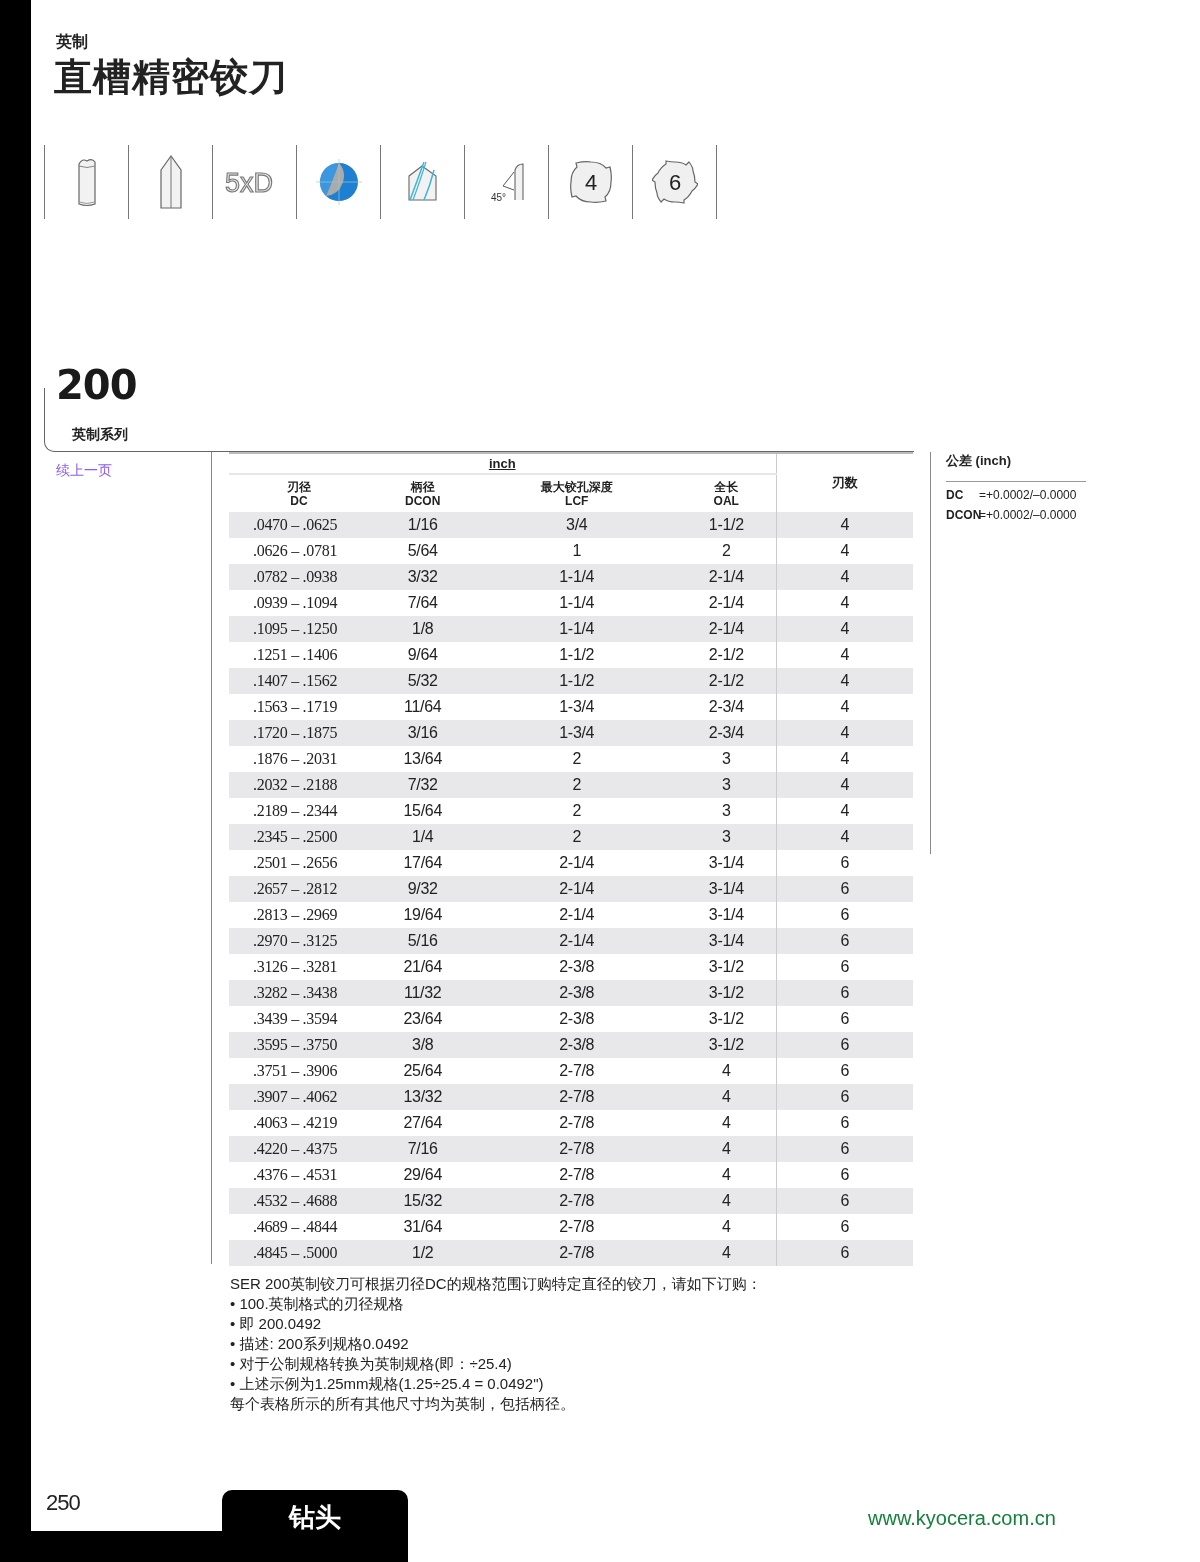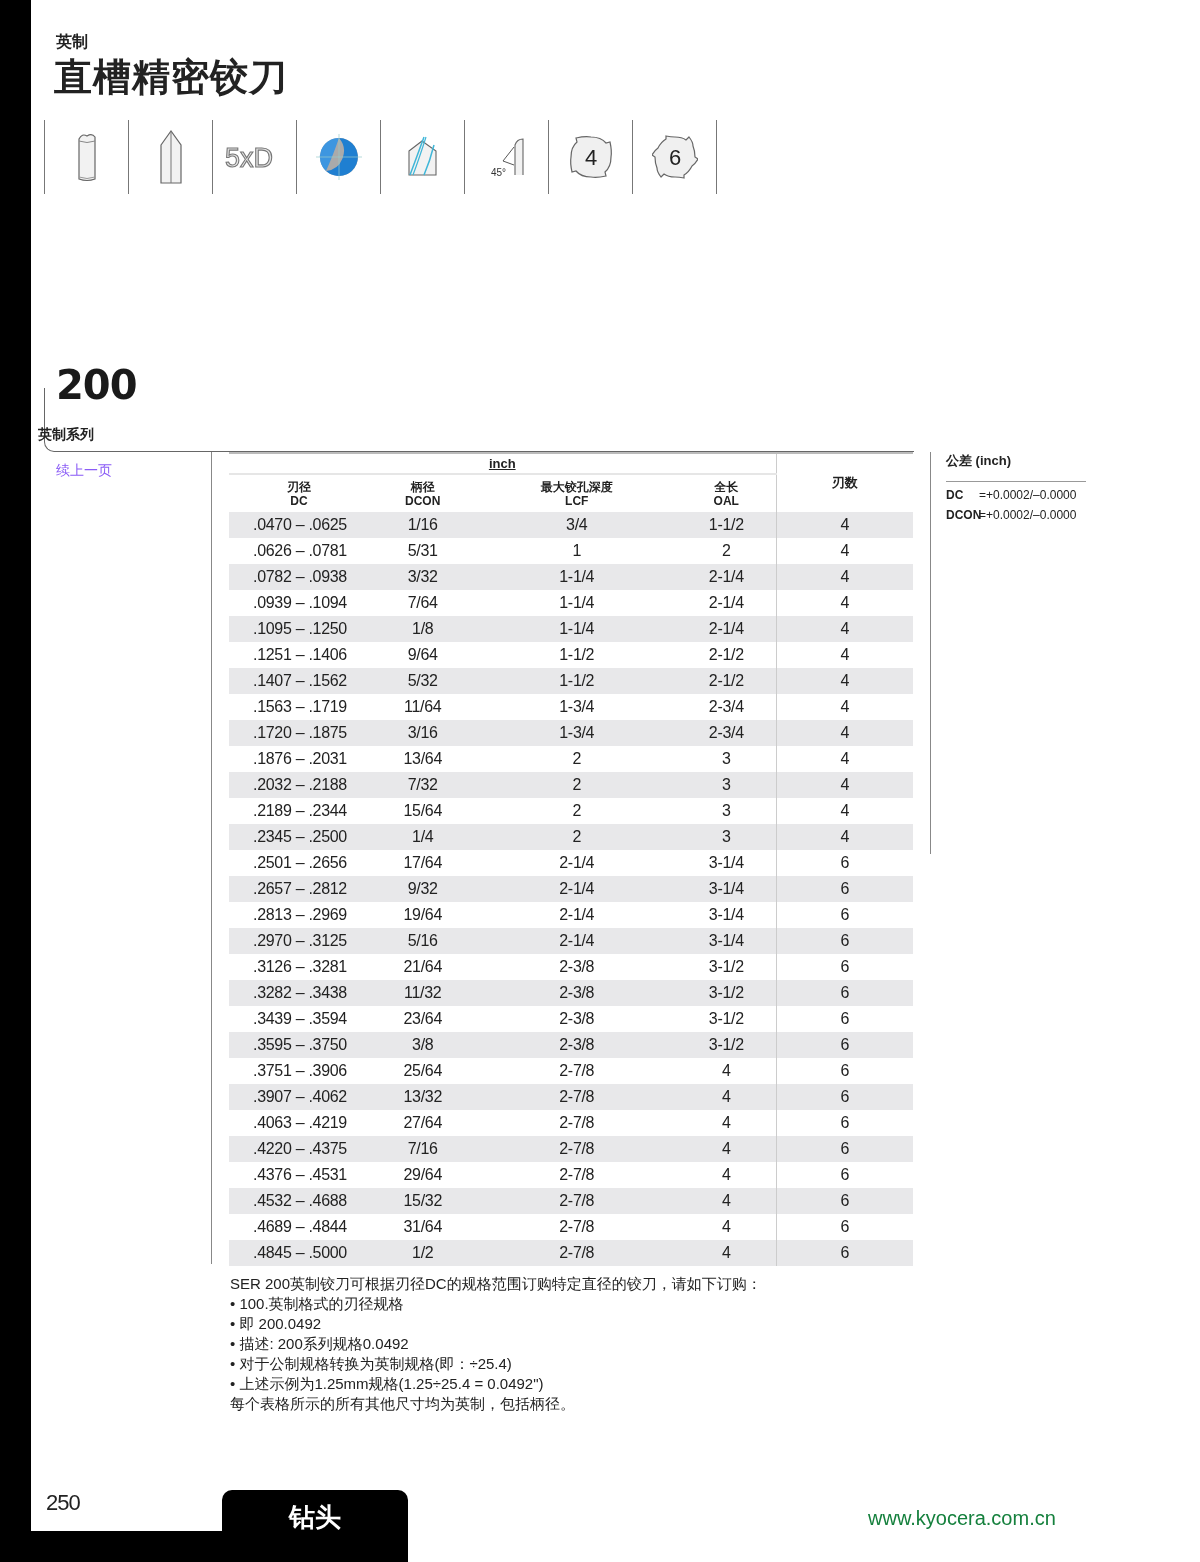--- a/index.html
+++ b/index.html
@@ -21,44 +21,44 @@
     position: absolute; left: 222px; top: 1490px; width: 186px; height: 72px;
     background: #000; border-top-left-radius: 10px; border-top-right-radius: 10px;
   }
   .page-number { position: absolute; left: 46px; top: 1490px; font-size: 22px; color: #222; font-family: "Liberation Sans", sans-serif; letter-spacing: -1px; }
   .section-label { position: absolute; left: 222px; top: 1500px; width: 186px; text-align: center; font-size: 26px; font-weight: bold; color: #fff; }
   .website { position: absolute; left: 868px; top: 1507px; font-size: 20px; color: #15803d; font-family: "Liberation Sans", sans-serif; }
 
   .subtitle { position: absolute; left: 56px; top: 32px; font-size: 16px; font-weight: bold; color: #222; }
   .title { position: absolute; left: 54px; top: 52px; font-size: 38px; font-weight: bold; color: #222; letter-spacing: 1px; }
 
-  .icon-row { position: absolute; left: 44px; top: 120px; height: 74px; display: flex; }
+  .icon-row { position: absolute; left: 44px; top: 145px; height: 74px; display: flex; }
   .icon-cell { width: 84px; height: 74px; border-left: 1.5px solid #777; display: flex; align-items: center; justify-content: center; }
   .icon-cell.last { width: 0; }
 
   .series-box {
     position: absolute; left: 44px; top: 388px; width: 870px; height: 64px;
     border-left: 1.5px solid #666; border-bottom: 1.5px solid #666; border-bottom-left-radius: 10px;
   }
   .series-num { position: absolute; left: 56px; top: 362px; font-size: 40px; font-weight: bold; color: #1a1a1a; letter-spacing: -1px; }
-  .series-name { position: absolute; left: 38px; top: 426px; font-size: 14px; font-weight: bold; color: #222; }
+  .series-name { position: absolute; left: 72px; top: 426px; font-size: 14px; font-weight: bold; color: #222; }
   .continued { position: absolute; left: 56px; top: 462px; font-size: 14px; color: #8b5cf6; }
 
   .vline-left { position: absolute; left: 211px; top: 452px; width: 1px; height: 812px; background: #888; }
 
   table.spec {
     position: absolute; left: 229px; top: 452px; width: 684px; border-collapse: collapse;
     font-family: "Liberation Sans", sans-serif;
   }
   table.spec th { font-weight: bold; font-size: 12px; color: #222; text-align: center; line-height: 14px; }
   table.spec th.unit { height: 21px; border-top: 2px solid #bbb; border-bottom: 2px solid #e6e6e6; font-size: 13px; text-decoration: underline; }
   table.spec th.flutes-h { border-top: 2px solid #bbb; border-left: 1px solid #ccc; font-size: 13px; width: 137px; margin-top: 42px; }
   table.spec tr.hdr2 th { height: 38px; }
   table.spec td { height: 26px; font-size: 16px; text-align: center; color: #222; letter-spacing: -0.3px; }
-  table.spec td.dc { text-align: left; padding-left: 24px; width: 140px; }
+  table.spec td.dc { text-align: left; padding-left: 24px; width: 140px; font-family: Liberation Serif, serif; }
   table.spec td.flutes { border-left: 1px solid #ccc; }
   table.spec tr.shade td { background: #e8e8ea; }
 
   .tol { position: absolute; left: 946px; top: 452px; width: 140px; font-family: "Liberation Sans", sans-serif; }
   .tol-vline { position: absolute; left: 930px; top: 452px; width: 1px; height: 402px; background: #888; }
   .tol-title { font-size: 13px; font-weight: bold; color: #222; padding-bottom: 11px; border-bottom: 1.5px solid #999; }
   .tol-row { font-size: 12px; margin-top: 6px; display: flex; color: #222; }
   .tol-row .k { font-weight: bold; width: 33px; }
 
   .notes { position: absolute; left: 230px; top: 1274px; font-size: 15px; line-height: 20px; color: #222; font-family: "Liberation Sans", sans-serif; }
@@ -155,21 +155,21 @@
   <tbody id="spec-body">
       <tr class="shade">
         <td class="dc">.0470 – .0625</td>
         <td>1/16</td>
         <td>3/4</td>
         <td>1-1/2</td>
         <td class="flutes">4</td>
       </tr>
       <tr>
         <td class="dc">.0626 – .0781</td>
-        <td>5/31</td>
+        <td>5/64</td>
         <td>1</td>
         <td>2</td>
         <td class="flutes">4</td>
       </tr>
       <tr class="shade">
         <td class="dc">.0782 – .0938</td>
         <td>3/32</td>
         <td>1-1/4</td>
         <td>2-1/4</td>
         <td class="flutes">4</td>

